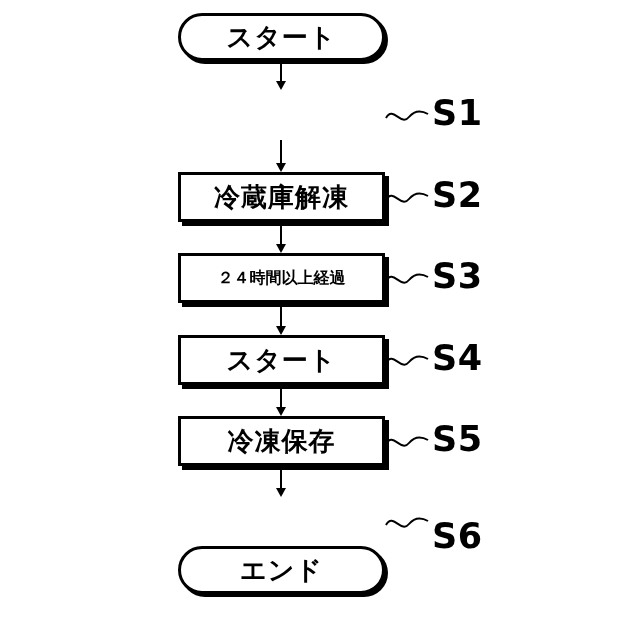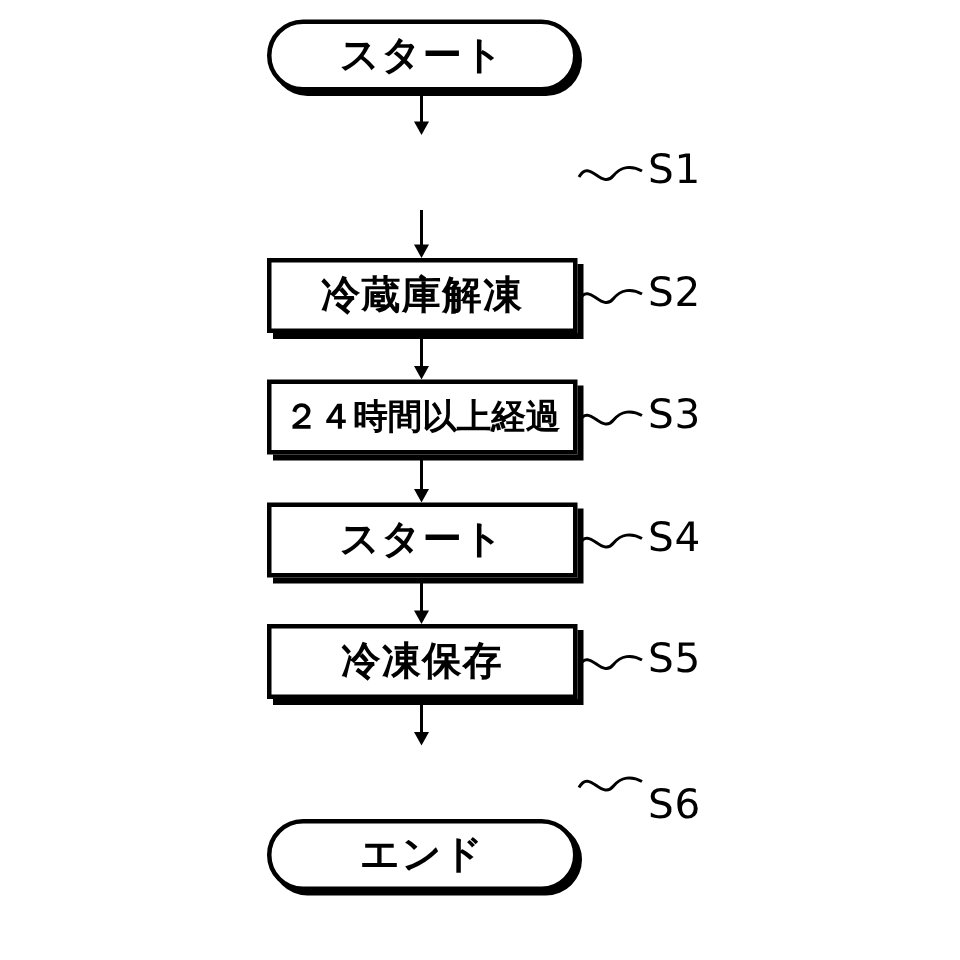--- a/index.html
+++ b/index.html
@@ -44,31 +44,31 @@
   }
   .nlabel{
     font-size:26px;
     font-weight:bold;
     color:var(--line);
     letter-spacing:1px;
     white-space:nowrap;
     line-height:1;
   }
   .nlabel.long{
-    font-size:23px;
+    font-size:16px;
     letter-spacing:0;
   }
   .steplabel{
     position:absolute;
     left:432px;
     height:34px;
     display:flex;
     align-items:center;
-    font-size:27px;
-    font-weight:normal;
+    font-size:35px;
+    font-weight:bold;
     color:var(--line);
     letter-spacing:0.5px;
     line-height:1;
   }
   .conn{
     stroke:var(--line);
     stroke-width:2;
     fill:none;
   }
   .head{

